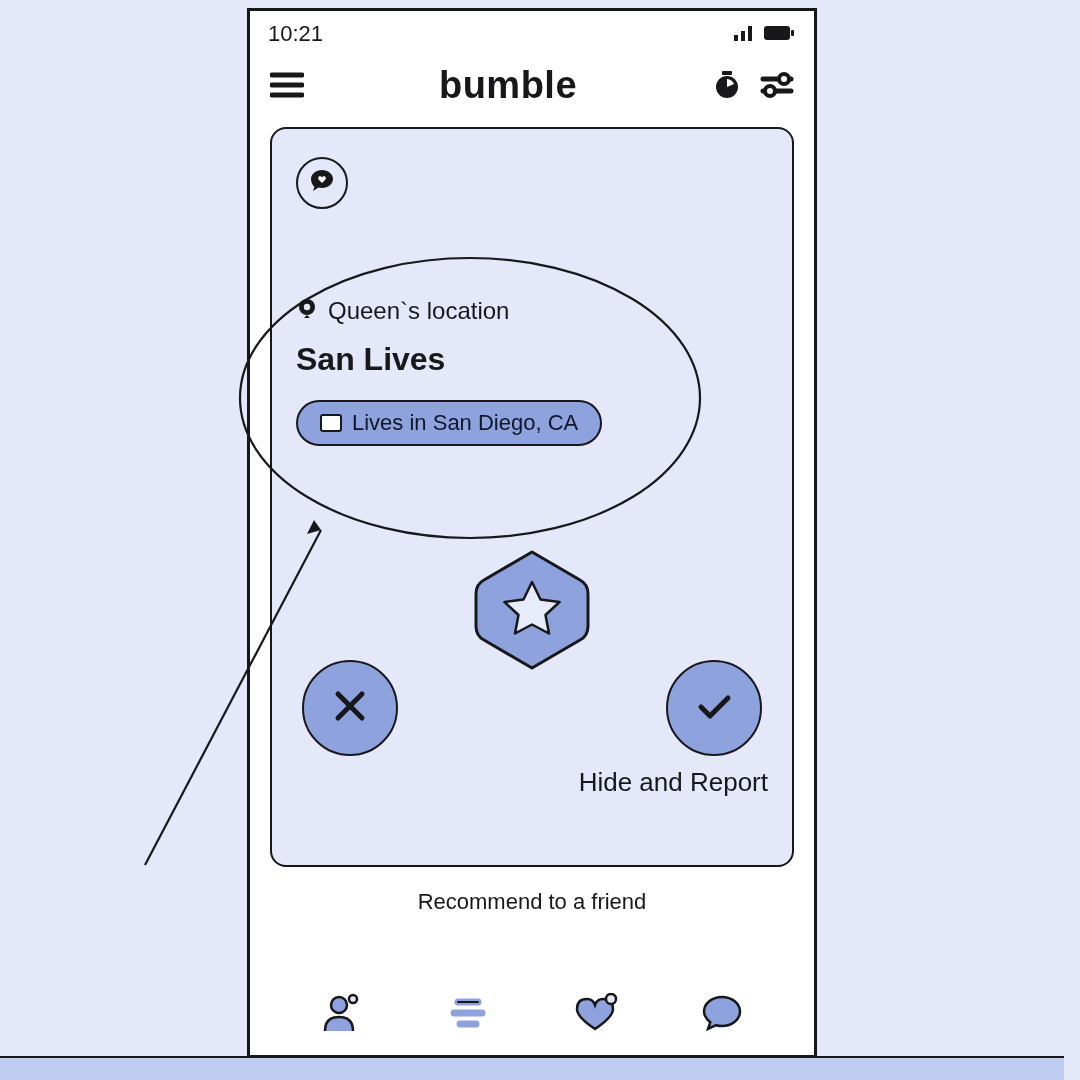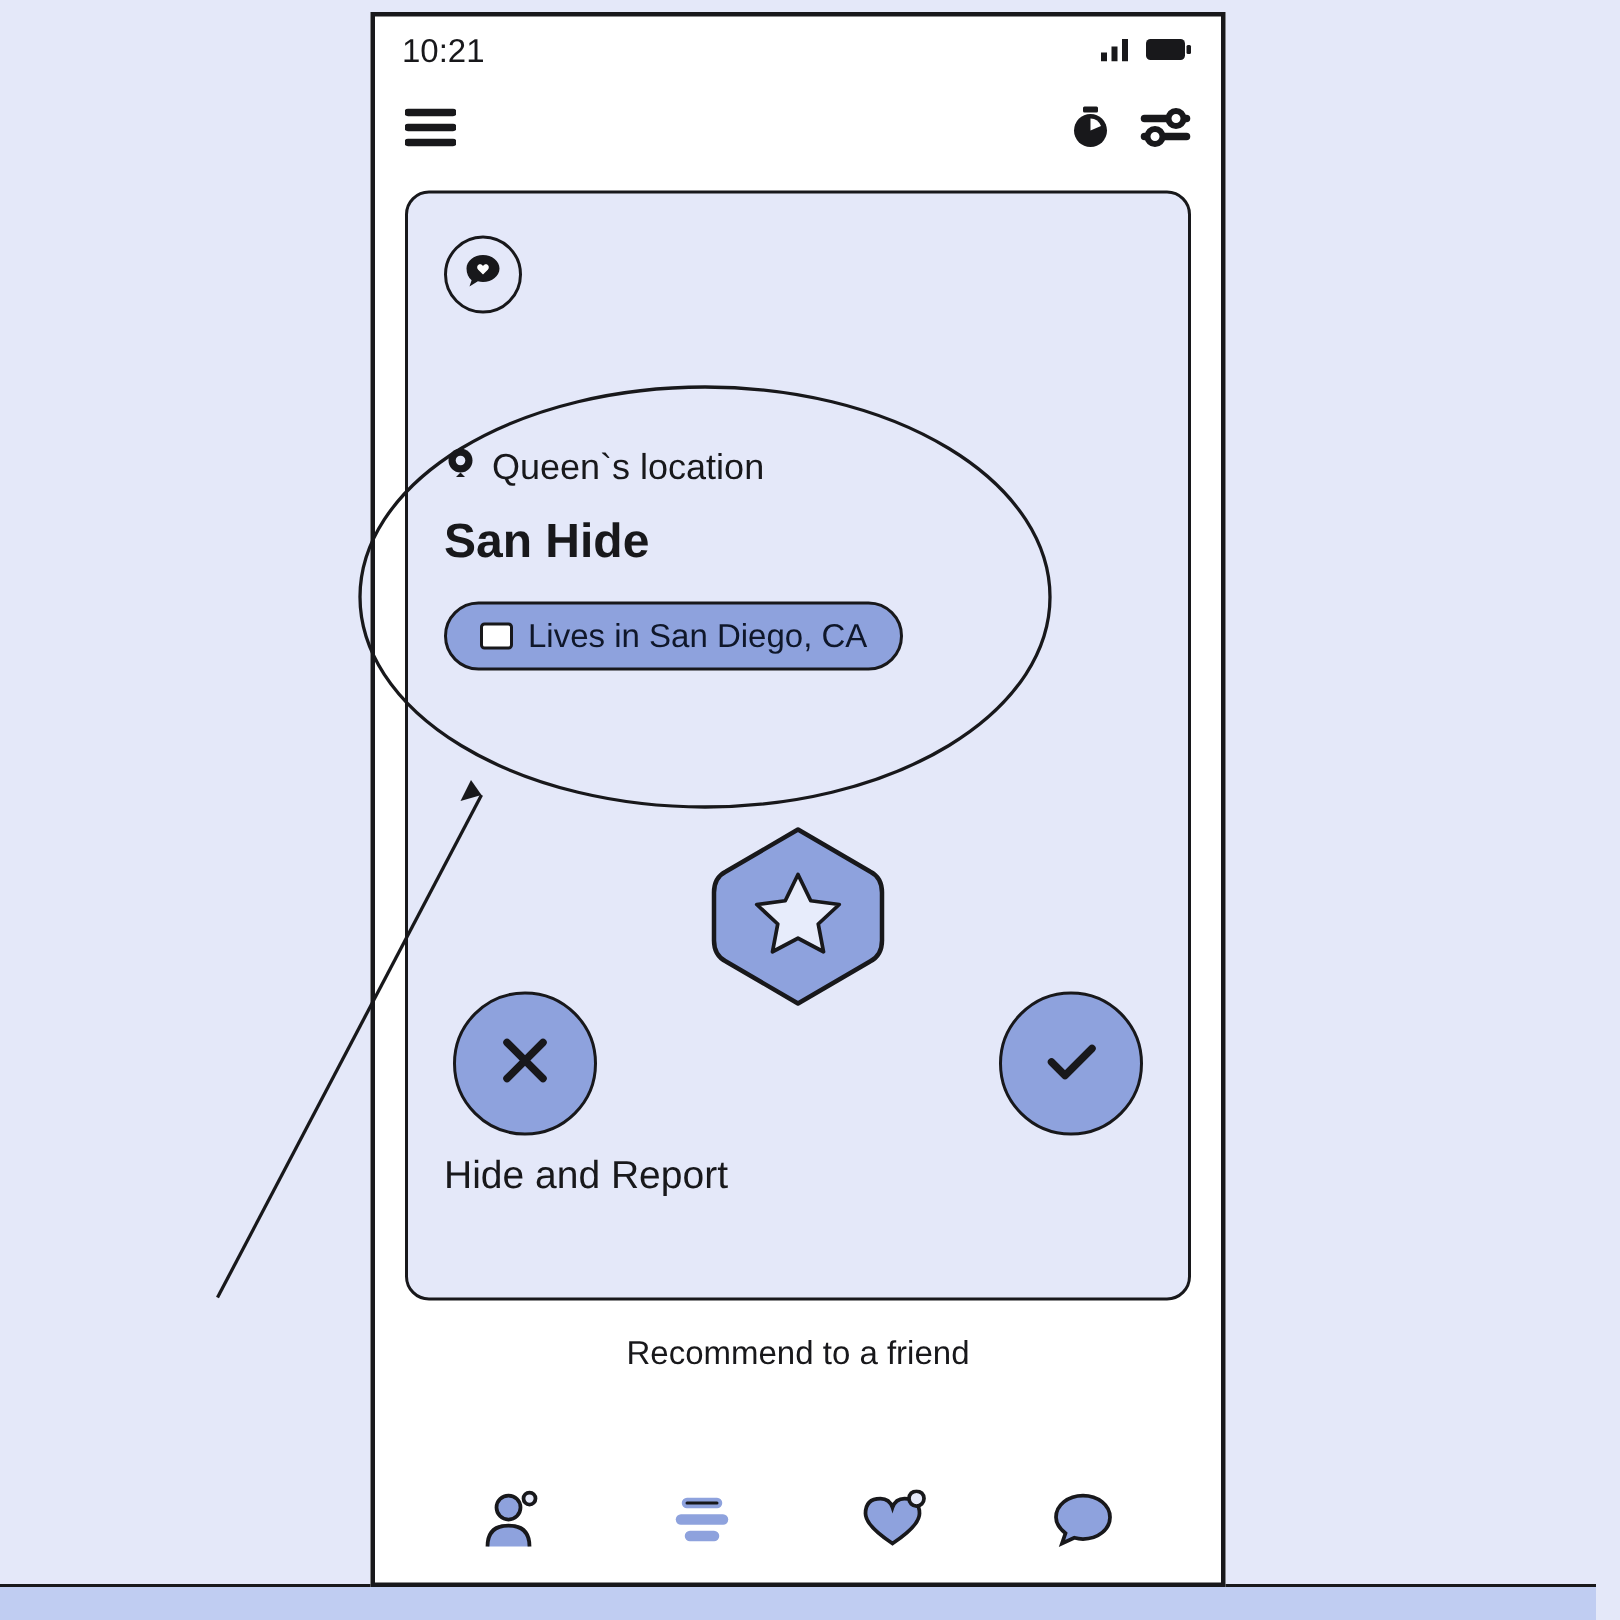--- a/index.html
+++ b/index.html
@@ -82,21 +82,21 @@
   }
   .circle-btn{
     position:absolute; width:96px; height:96px; border-radius:50%;
     background:#8ea2dd; border:2px solid #18181b;
     display:flex; align-items:center; justify-content:center;
   }
   .circle-btn.left{ left:6px; bottom:0; }
   .circle-btn.right{ right:6px; bottom:0; }
   .hide-report{
     position:absolute; left:0; right:0; bottom:-42px;
-    text-align:left; font-size:26px;
+    text-align:right; font-size:26px;
   }
 
   .recommend{
     margin-top:22px; text-align:center; font-size:22px;
   }
 
   .tab-bar{
     position:absolute; left:0; right:0; bottom:0; height:80px;
     display:flex; align-items:center; justify-content:space-around;
     padding:0 30px;
@@ -136,20 +136,21 @@
     </div>
 
     <div class="app-header">
       <span class="icon-btn">
         <svg width="34" height="28" viewBox="0 0 34 28">
             <line x1="2" y1="4" x2="32" y2="4" stroke="#18181b" stroke-width="5" stroke-linecap="round"></line>
             <line x1="2" y1="14" x2="32" y2="14" stroke="#18181b" stroke-width="5" stroke-linecap="round"></line>
             <line x1="2" y1="24" x2="32" y2="24" stroke="#18181b" stroke-width="5" stroke-linecap="round"></line>
           </svg>
       </span>
+      <span class="app-title">bumble</span>
       <span class="header-right">
         <span class="icon-btn">
           <svg width="30" height="30" viewBox="0 0 30 30">
               <circle cx="15" cy="17" r="11" fill="#18181b"></circle>
               <rect x="10" y="1" width="10" height="4" rx="1" fill="#18181b"></rect>
               <path d="M15 17 L15 9 A8 8 0 0 1 22 14 Z" fill="#fff"></path>
             </svg>
         </span>
         <span class="icon-btn">
           <svg width="34" height="28" viewBox="0 0 34 28">
@@ -177,21 +178,21 @@
         <div class="loc-label-row">
           <span>
             <svg width="22" height="22" viewBox="0 0 22 22">
                 <circle cx="11" cy="10" r="8" fill="#18181b"></circle>
                 <circle cx="11" cy="10" r="3.2" fill="#e4e8f9"></circle>
                 <path d="M11 18 L8 21 L14 21 Z" fill="#18181b"></path>
               </svg>
           </span>
           <span>Queen`s location</span>
         </div>
-        <div class="city">San Hide</div>
+        <div class="city">San Lives</div>
         <div class="chip">
           <span class="sq"></span>
           <span>Lives in San Diego, CA</span>
         </div>
       </div>
 
       <div class="action-row">
         <div class="hex-btn">
           <svg width="128" height="128" viewBox="0 0 128 128">
             <path d="M64 6 L112 34 Q120 38 120 48 L120 80 Q120 90 112 94 L64 122 L16 94 Q8 90 8 80 L8 48 Q8 38 16 34 Z" fill="#8ea2dd" stroke="#18181b" stroke-width="3" stroke-linejoin="round"></path>

